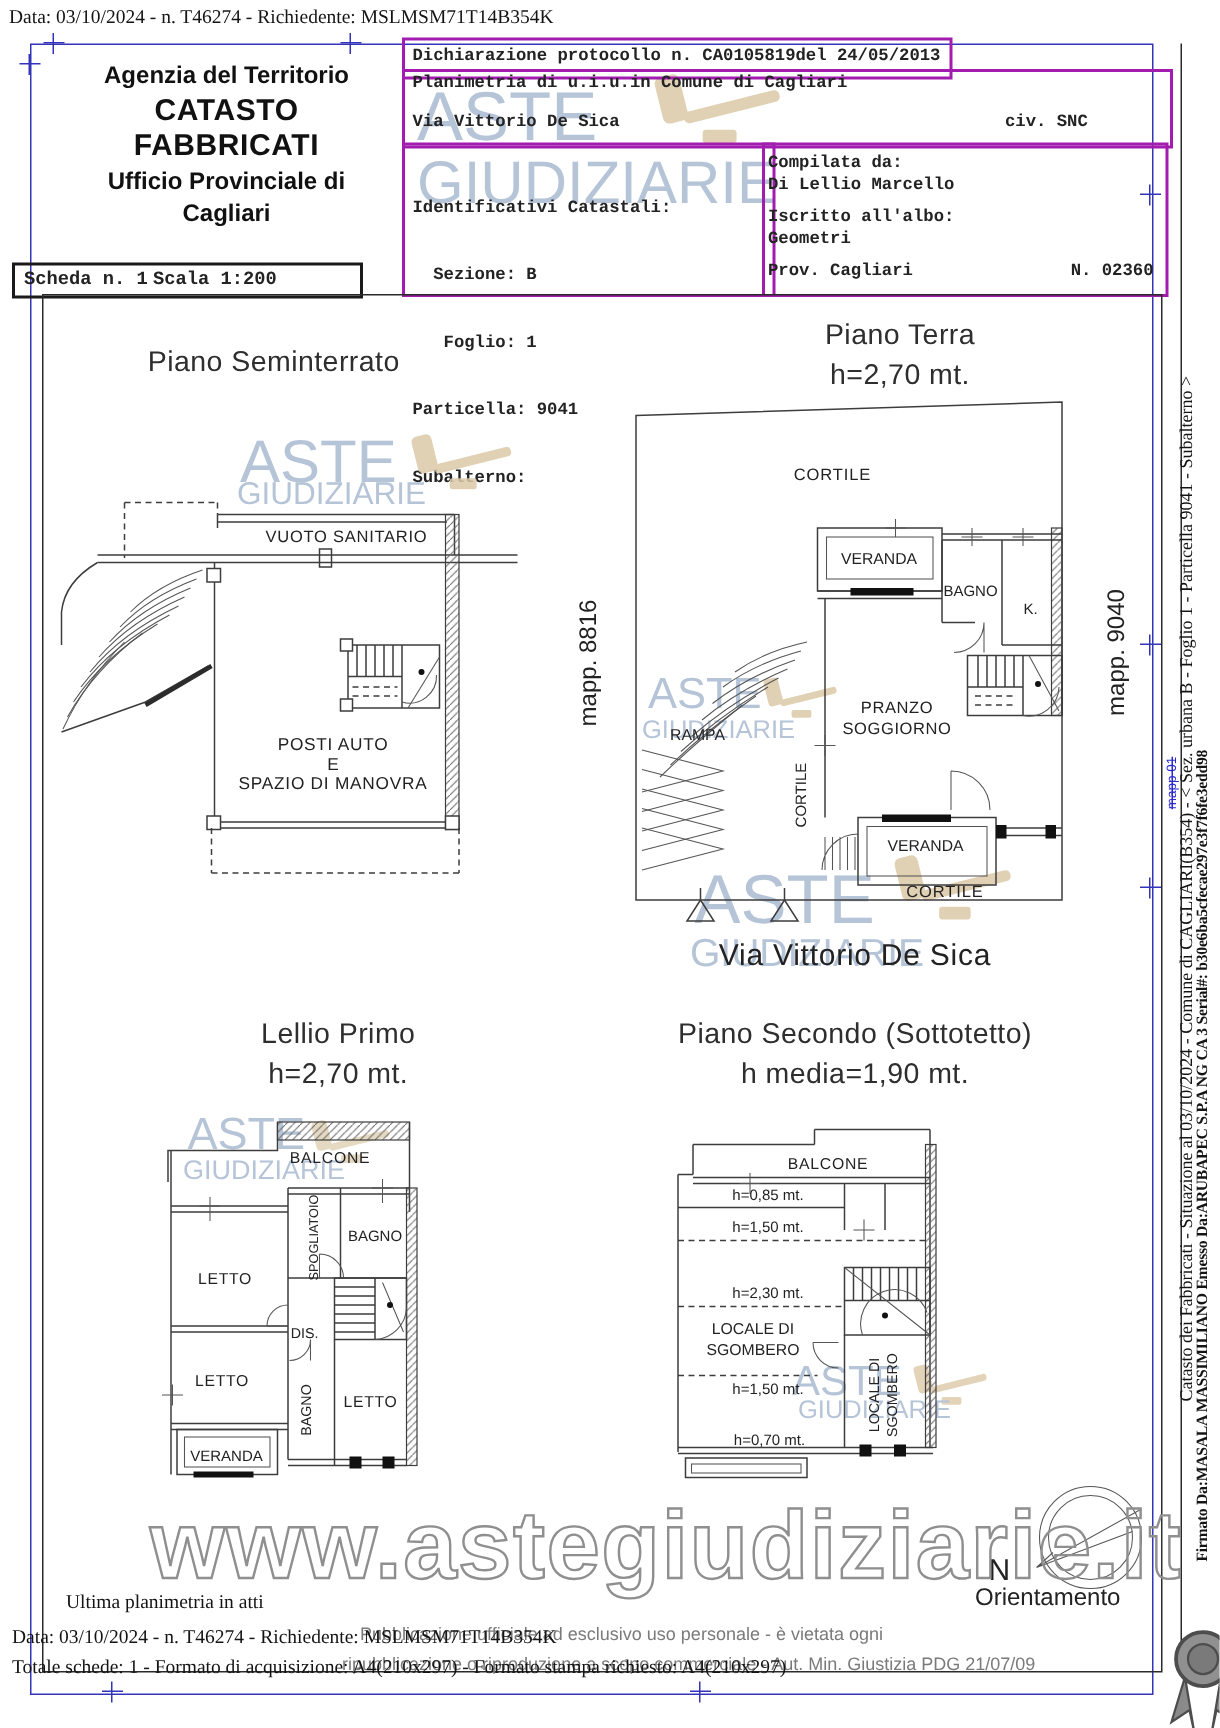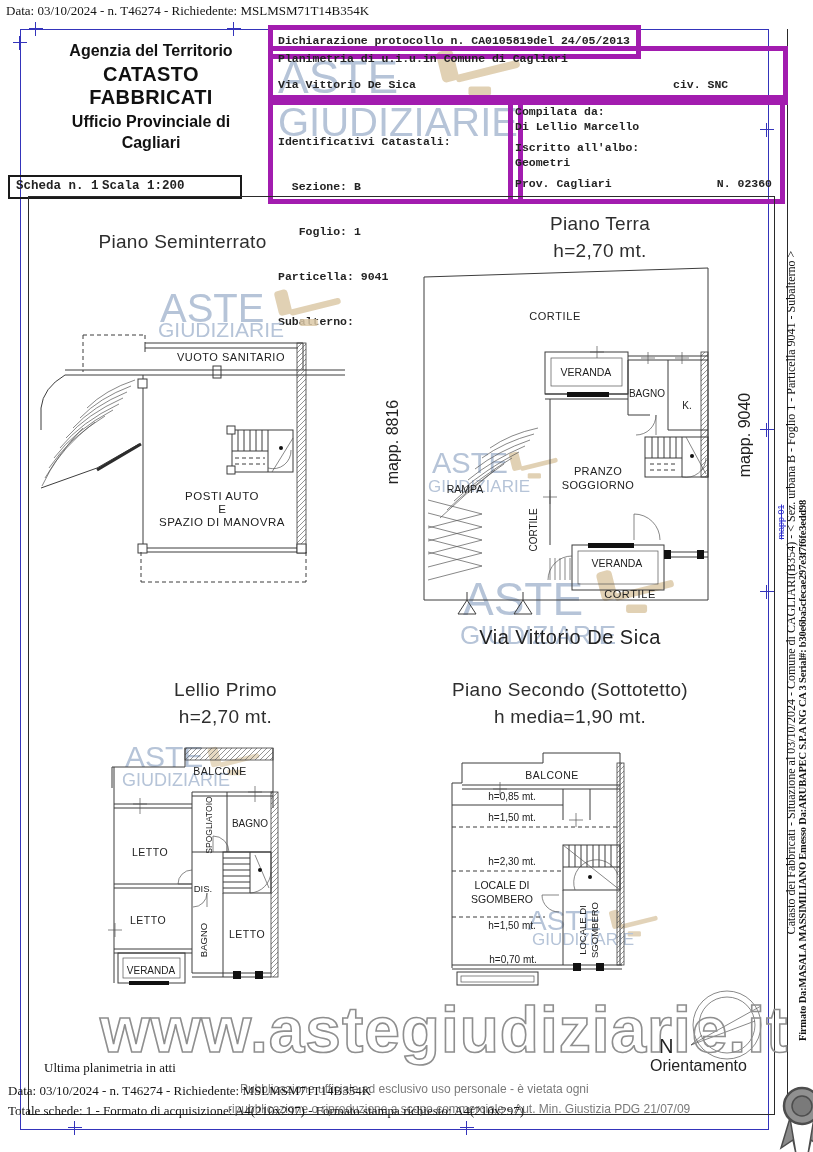--- a/index.html
+++ b/index.html
@@ -16,21 +16,21 @@
   .cross i{position:absolute;background:#3434bb;display:block;}
   .cross .h{left:0;top:6px;width:14px;height:1px;}
   .cross .v{left:6px;top:0;width:1px;height:14px;}
   
   .topline{left:6px;top:3px;font-size:13px;}
   .agency{left:40px;top:42px;width:222px;text-align:center;font-weight:700;color:#111;}
   .agency .l1{font-size:16px;}
   .agency .l2{font-size:20px;letter-spacing:.4px;margin-top:3px;}
   .agency .l3{font-size:16px;margin-top:4px;}
   .agency .l4{font-size:16px;margin-top:3px;}
-  .hbox{border:5px solid #a21caf;background:transparent;font-size:11.5px;line-height:15px;}
+  .hbox{border:2px solid #a21caf;background:transparent;font-size:11.5px;line-height:15px;}
   .boxA{left:268px;top:25px;width:358px;height:21px;padding:3px 0 0 5px;}
   .boxB{left:268px;top:46px;width:505px;height:49px;padding:0 0 0 5px;}
   .boxB .civ{position:absolute;left:400px;top:26px;}
   .boxB .street{position:absolute;left:5px;top:26px;}
   .boxC{left:268px;top:95px;width:240px;height:95px;padding:4px 0 0 5px;white-space:pre;}
   .boxD{left:508px;top:95px;width:265px;height:95px;padding:4px 0 0 2px;}
   .boxD .row{position:relative;}
   .boxD .num{position:absolute;right:8px;top:0;}
   .schedabox{left:8px;top:175px;width:230px;height:20px;border:2px solid #1a1a1a;font-size:12.5px;}
   .schedabox .s1{position:absolute;left:6px;top:2px;}

